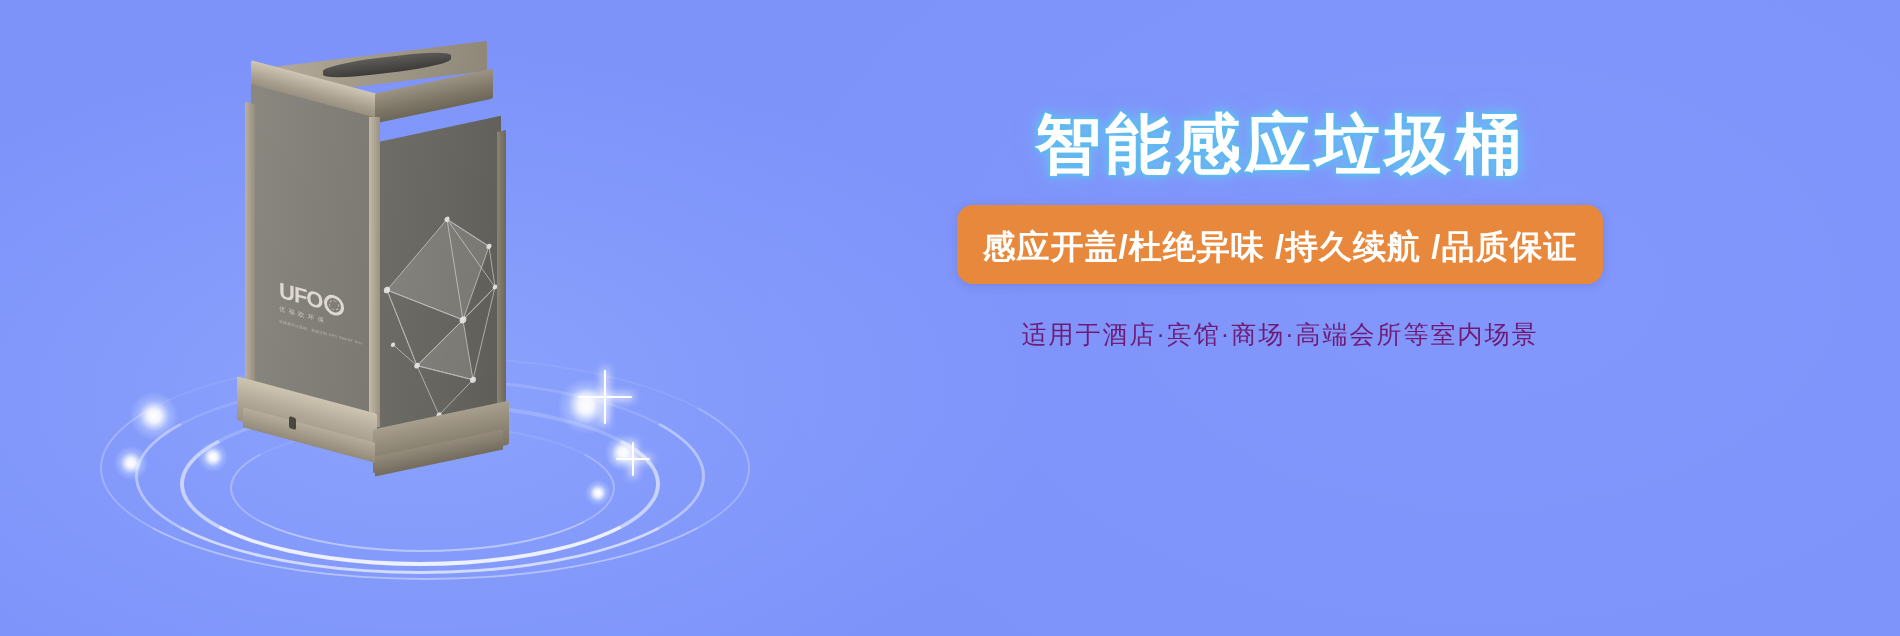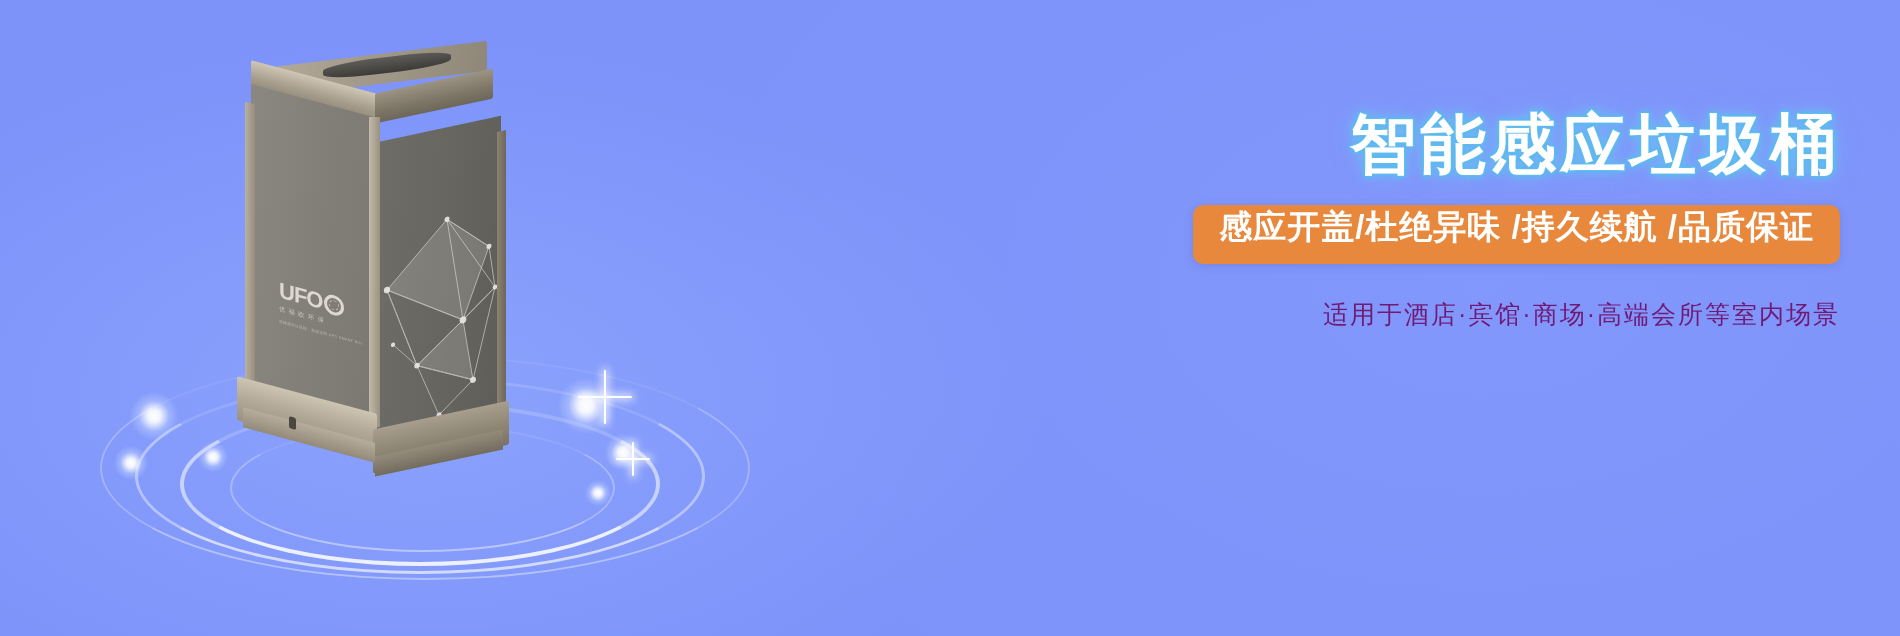--- a/index.html
+++ b/index.html
@@ -178,21 +178,21 @@
   .base-slot{
     position:absolute; left:56px; top:32px; width:7px; height:12px;
     background:#4a4740; border-radius:2px; transform:skewY(15deg);
   }
 
   
   .copy{
     position:absolute;
     left:720px; top:110px;
     width:1120px;
-    text-align:right;
+    text-align:center;
   }
 
   .headline{
     font-size:66px; font-weight:700; color:#ffffff;
     letter-spacing:4px; line-height:1.05;
     text-shadow:
        0 0 2px #6fc4f0,
        2px 0 3px #5bb8ee, -2px 0 3px #5bb8ee,
        0 2px 3px #5bb8ee, 0 -2px 3px #5bb8ee,
        0 0 12px rgba(110,200,245,.95),
@@ -210,22 +210,22 @@
   }
   .subline-text{ letter-spacing:10px; }
 
   .tagbar{
     margin-top:26px;
     display:inline-block;
     background:#e8883c;
     color:#ffffff;
     font-size:33px; font-weight:700;
     letter-spacing:1px;
-    padding:0 26px 14px;
-    border-radius:10px;
+    padding:20px 26px 14px;
+    border-radius:16px;
     box-shadow:0 2px 10px rgba(60,60,120,.18);
   }
 
   .scene{
     margin-top:34px;
     font-size:25px; color:#701a75; letter-spacing:2px; font-weight:400;
   }
 </style>
 </head>
 <body>

